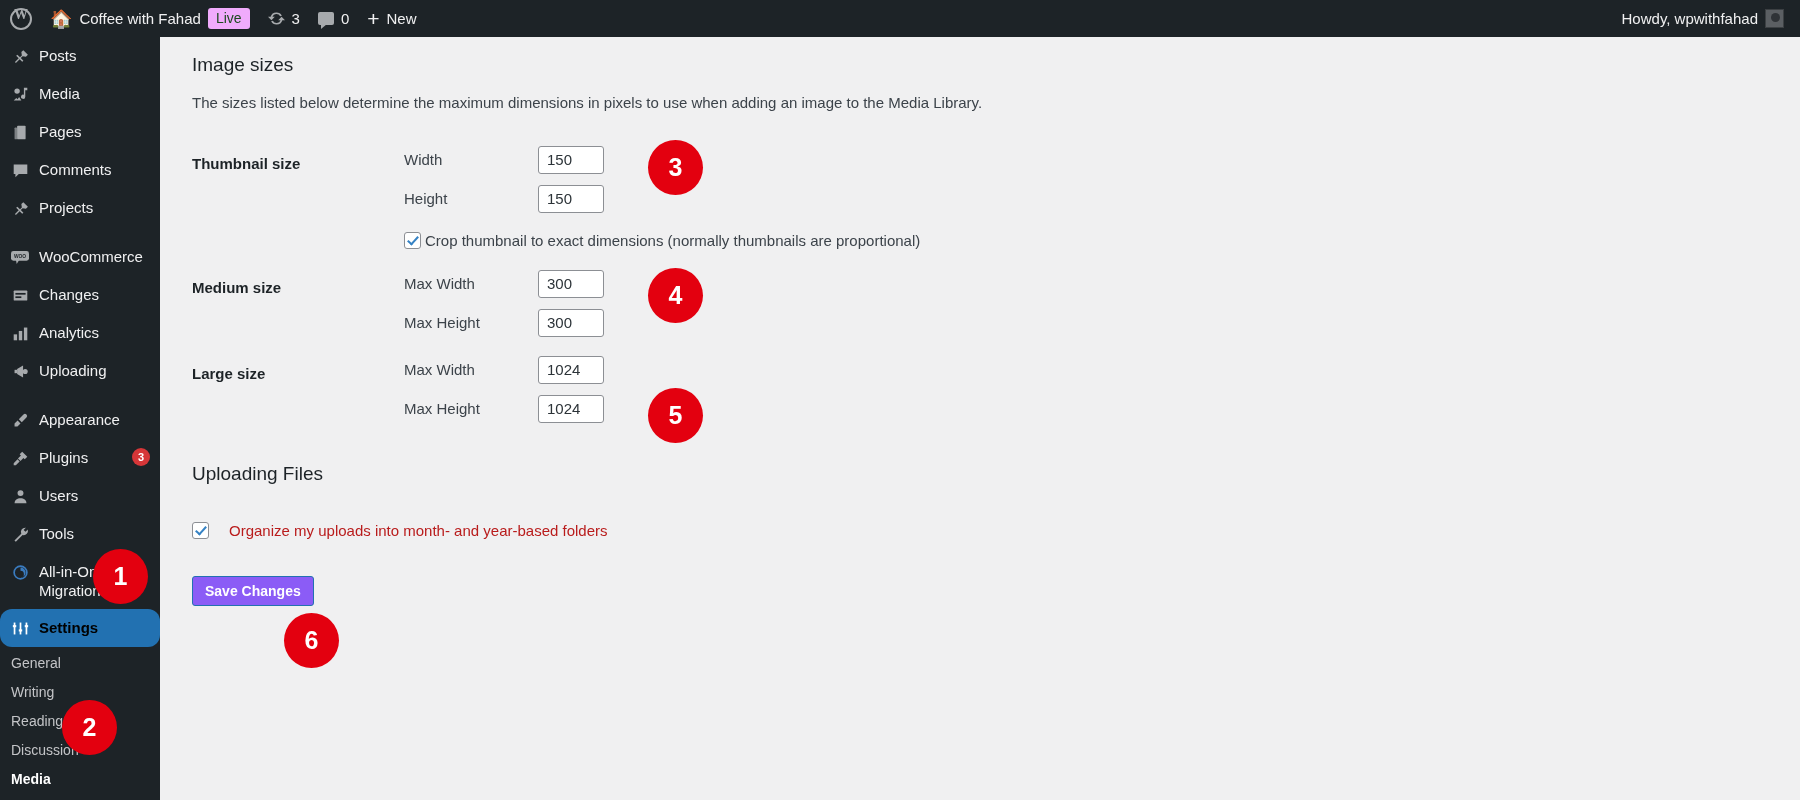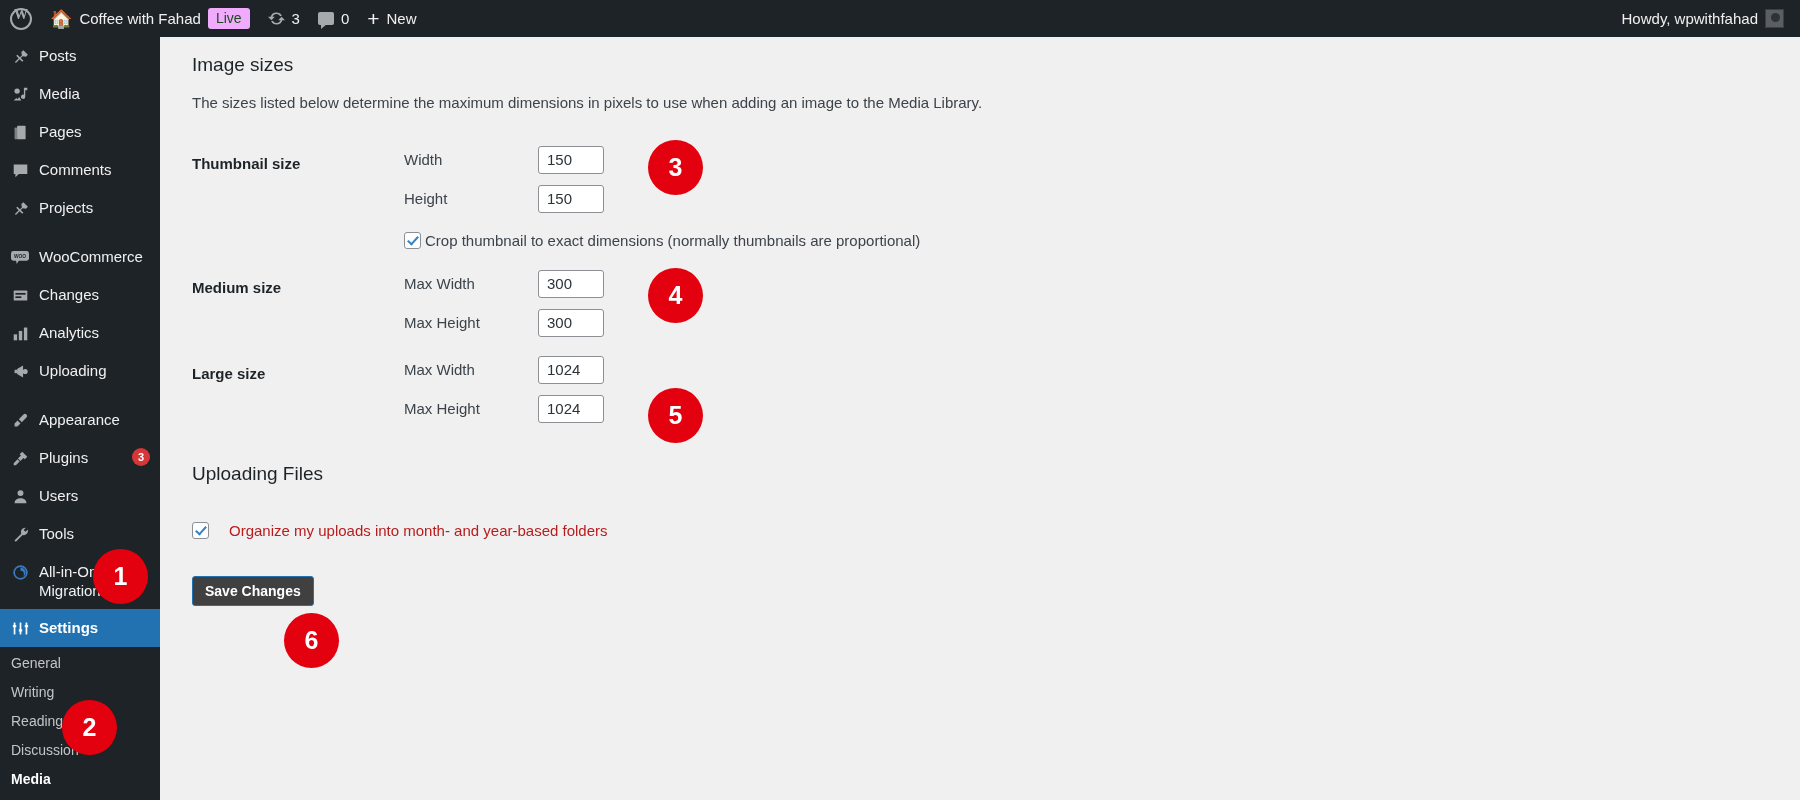--- a/index.html
+++ b/index.html
@@ -115,22 +115,23 @@
     display: flex;
     align-items: flex-start;
     gap: 9px;
     padding: 9px 0 9px 10px;
     color: #f0f0f1;
     line-height: 19px;
     position: relative;
   }
   .menu-item.current {
     background: #2271b1;
-    color: #ffffff;
+    color: #000000;
     font-weight: 600;
+    border-radius: 12px;
   }
   .menu-item.current::after {
     content: "";
     position: absolute;
     right: -8px; top: 50%;
     margin-top: -8px;
     width: 0; height: 0;
     border-top: 8px solid transparent;
     border-bottom: 8px solid transparent;
     border-left: 8px solid #f0f0f1;
@@ -275,21 +276,21 @@
   .upload-check {
     display: flex;
     align-items: center;
     gap: 20px;
     margin-top: 33px;
     font-size: 15px;
     color: #b91c1c;
   }
   .submit-area { margin-top: 37px; position: relative; }
   button.button-primary {
-    background: #404040;
+    background: #8b5cf6;
     border: 1px solid #2271b1;
     border-radius: 3px;
     color: #fff;
     font-size: 14px;
     font-weight: 600;
     font-family: "Liberation Sans", sans-serif;
     padding: 0 12px;
     height: 30px;
     line-height: 28px;
     cursor: pointer;

